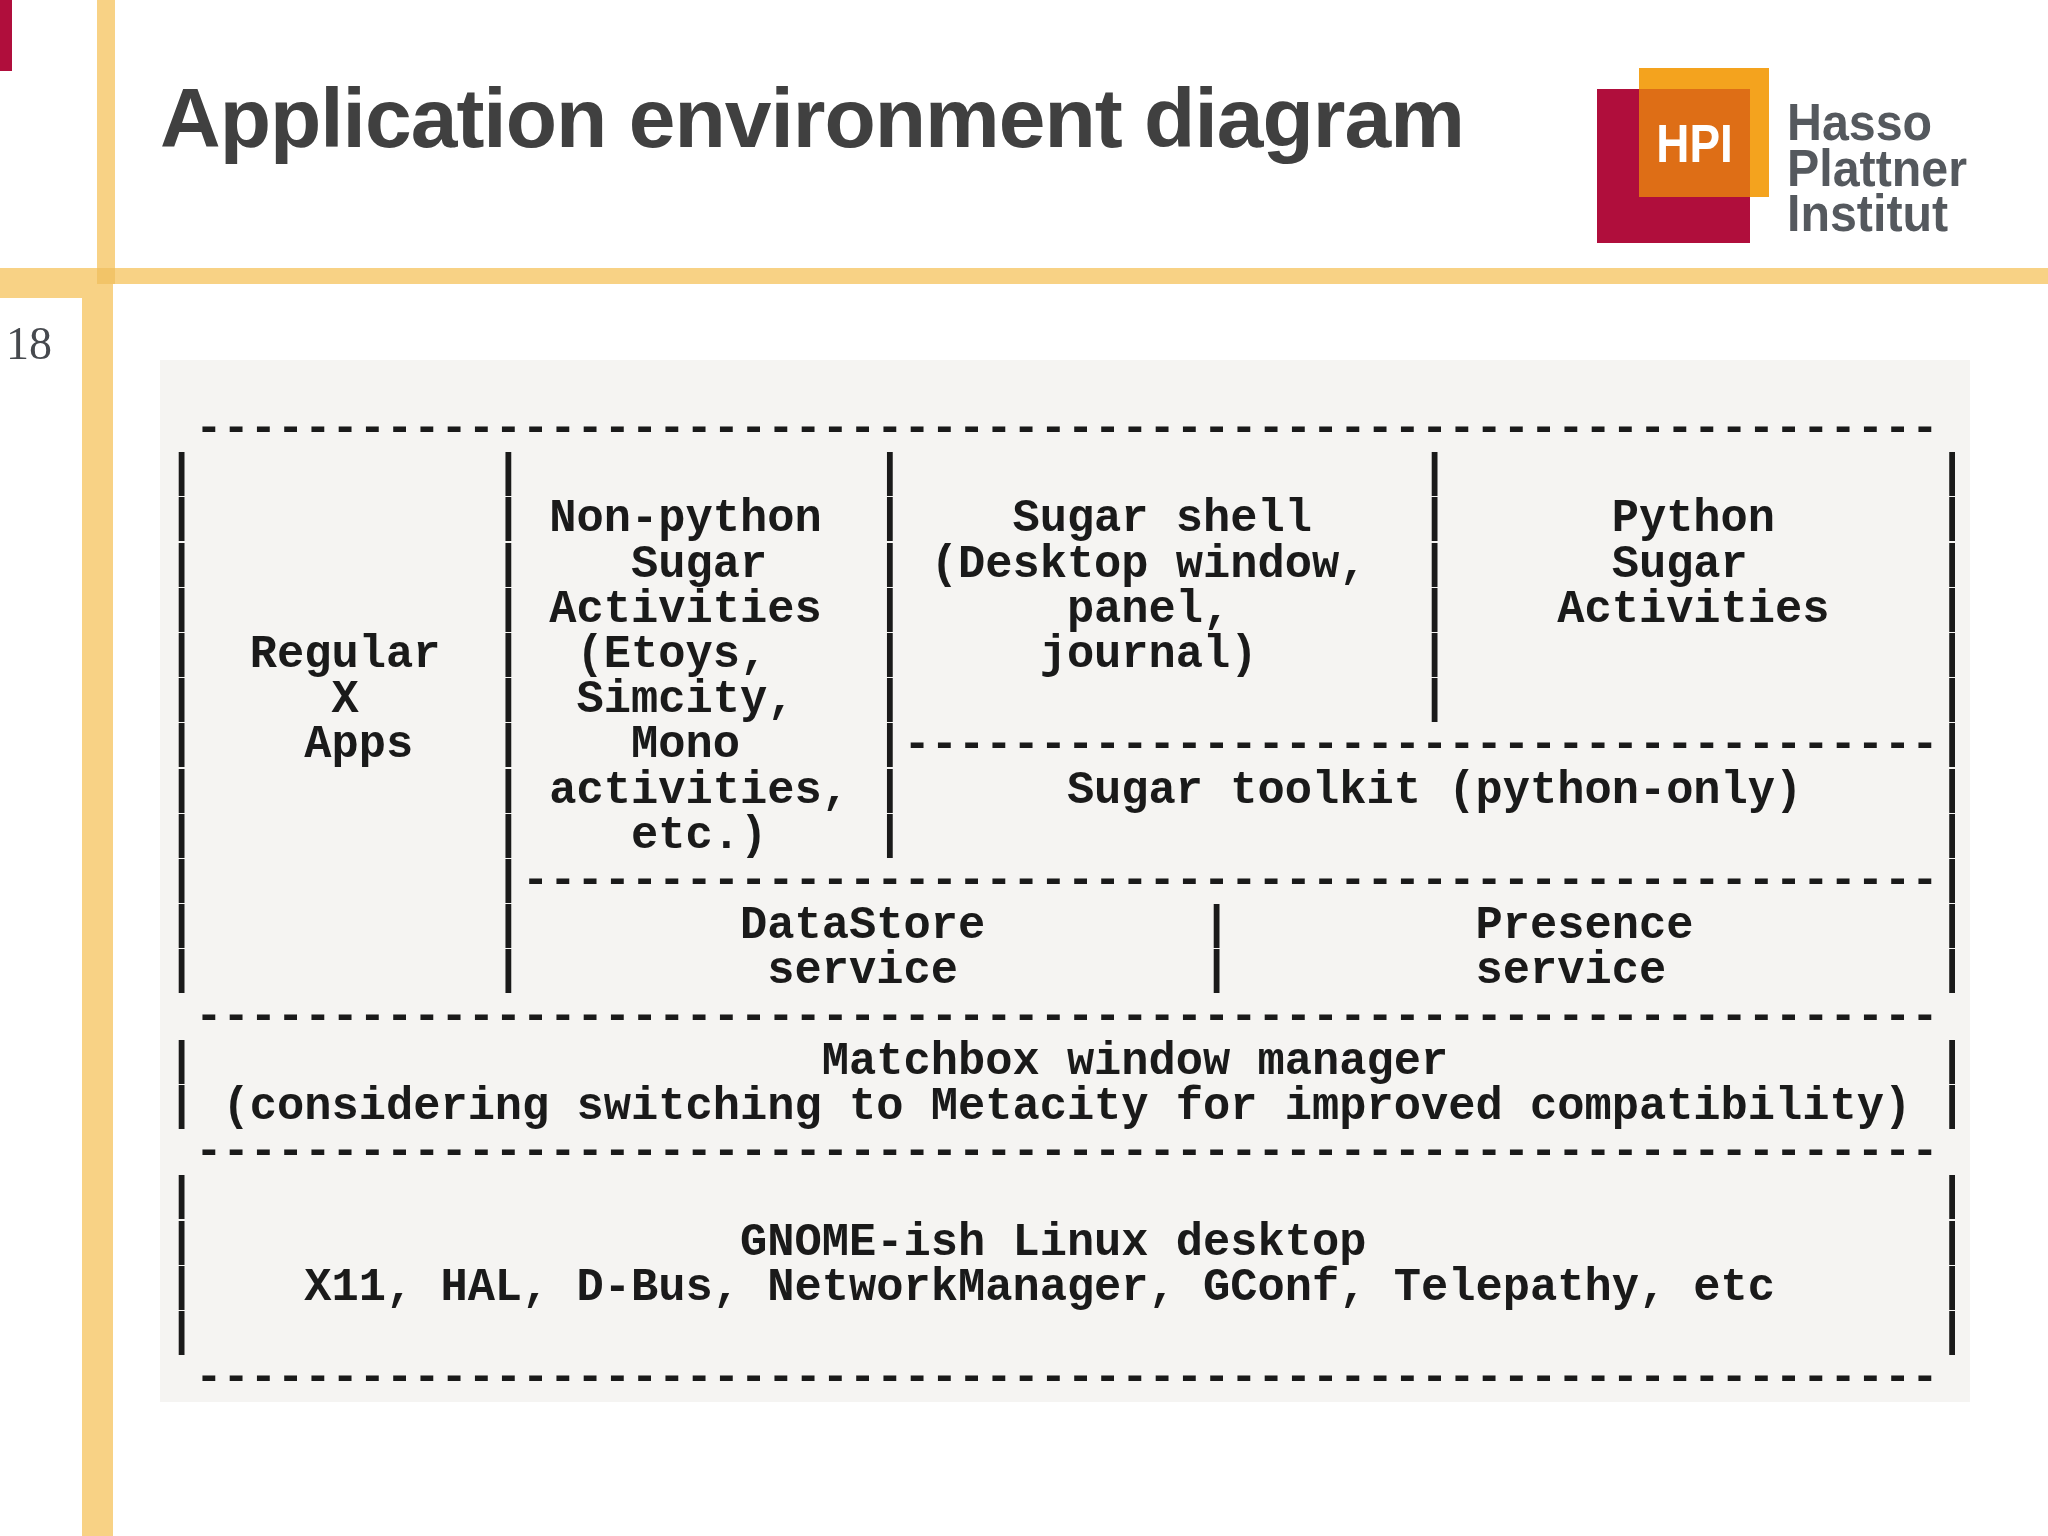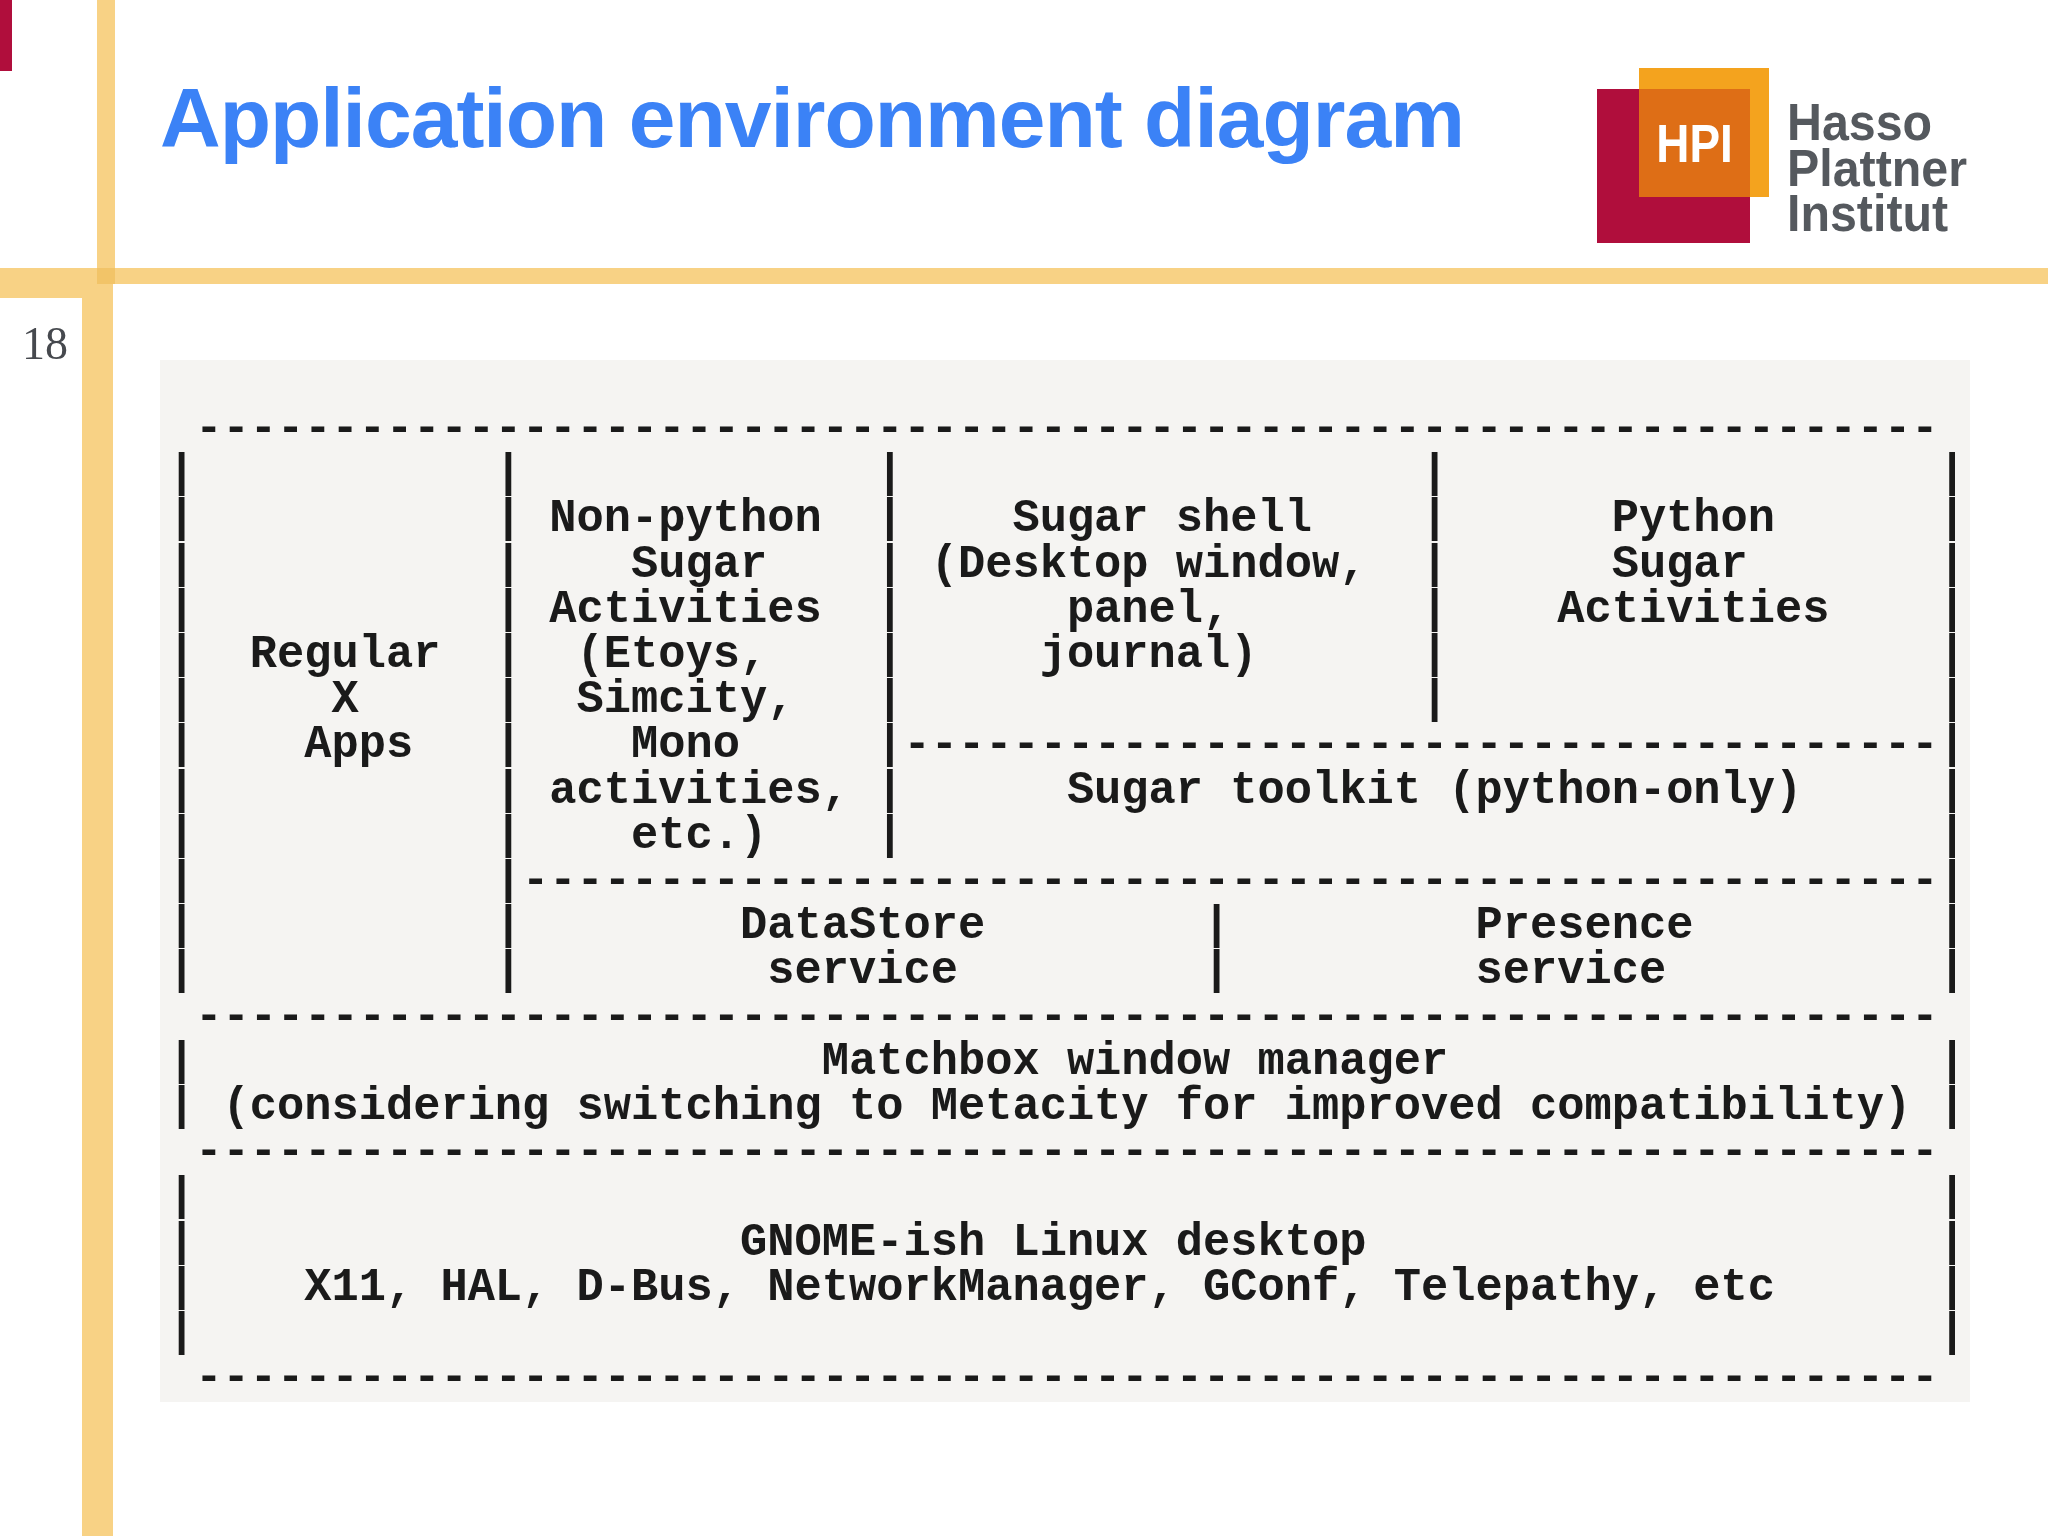--- a/index.html
+++ b/index.html
@@ -14,31 +14,31 @@
 
   
   #edge-red       { left: 0;   top: 0;   width: 12px;  height: 71px; }
   #stripe-top     { left: 97px; top: 0;  width: 18px;  height: 268px; }
   #band           { left: 0;  top: 268px; width: 2048px; height: 16px; }
   #band-cross     { left: 97px; top: 268px; width: 18px; height: 16px; }
   #band-ledge     { left: 0;  top: 284px; width: 113px; height: 14px; }
   #stripe-bottom  { left: 82px; top: 298px; width: 31px; height: 1238px; }
 
   #page-number {
-    left: 22px; top: 321px; width: 60px;
+    left: 6px; top: 321px; width: 60px;
     font-family: "Liberation Serif", serif;
     font-size: 46px; line-height: 46px;
     color: #46494E;
   }
 
   #slide-title {
     left: 160px; top: 70px;
     font-size: 84px; font-weight: bold;
     letter-spacing: -1px;
-    color: #3b82f6;
+    color: #404040;
     white-space: nowrap;
   }
 
   
   #logo-crimson { left: 1597px; top: 89px; width: 153px; height: 154px; }
   #logo-orange  { left: 1639px; top: 68px; width: 130px; height: 129px; }
   #logo-overlap { left: 1639px; top: 89px; width: 111px; height: 108px; }
   #logo-monogram {
     left: 1639px; top: 89px; width: 111px; height: 108px;
     color: #ffffff; font-weight: bold; font-size: 54px;

